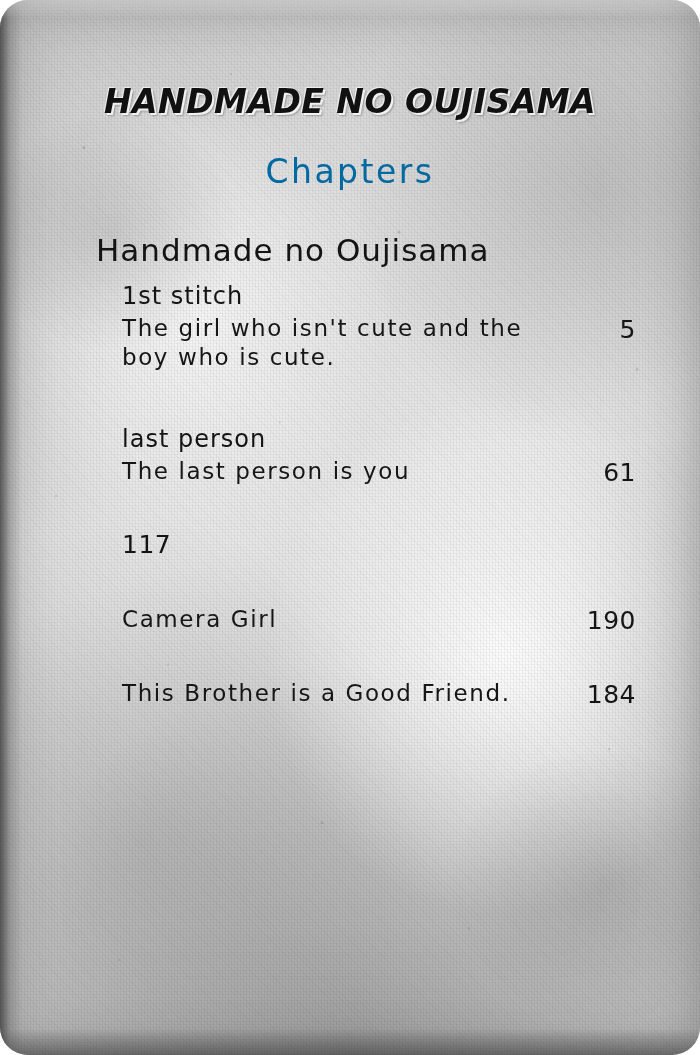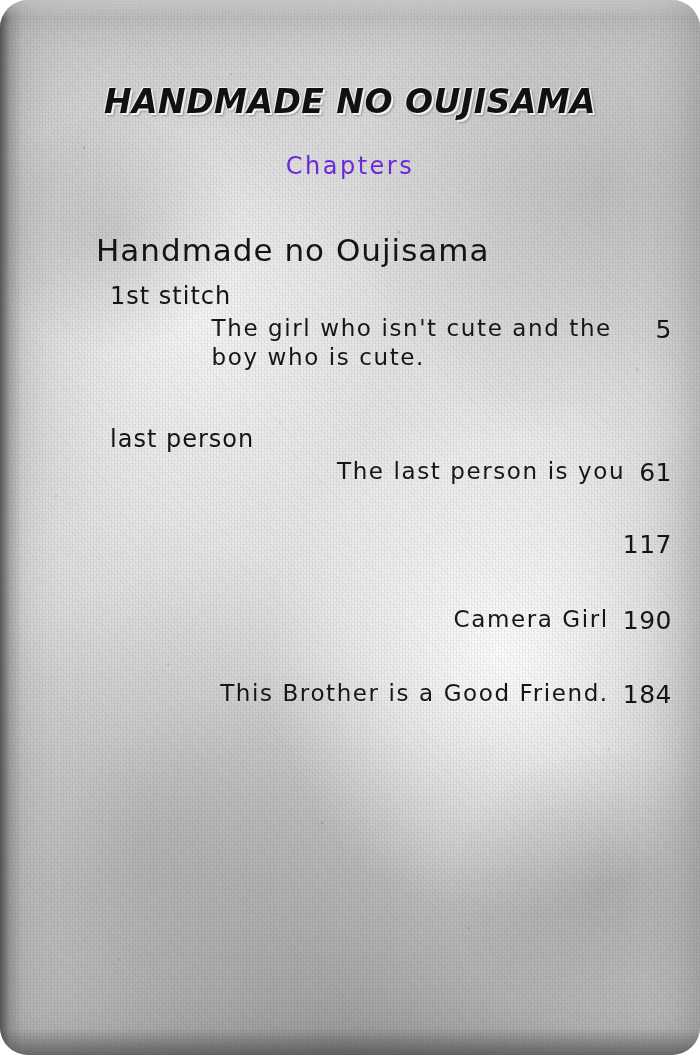--- a/index.html
+++ b/index.html
@@ -114,23 +114,23 @@
       3px 3px 2px rgba(90,90,90,0.45);
     white-space: nowrap;
   }
 
   .subtitle {
     position: absolute;
     top: 152px;
     left: 0; right: 0;
     text-align: center;
     font-family: "DejaVu Sans", sans-serif;
-    font-size: 24px;
+    font-size: 33px;
     letter-spacing: 2.5px;
-    color: #6d28d9;
+    color: #0369a1;
   }
 
   .series-heading {
     position: absolute;
     top: 232px;
     left: 96px;
     font-family: "DejaVu Sans", sans-serif;
     font-size: 31px;
     letter-spacing: 1px;
     color: #141414;
@@ -139,35 +139,36 @@
   .chapters {
     position: absolute;
     top: 282px;
     left: 0;
     right: 0;
   }
 
   .chapter {
     position: relative;
     padding-left: 110px;
-    padding-right: 28px;
+    padding-right: 64px;
+    margin-left: 12px;
   }
 
   .stitch-label {
     font-family: "DejaVu Sans", sans-serif;
     font-size: 24px;
     letter-spacing: 1px;
     color: #151515;
     margin-bottom: 4px;
   }
 
   .chapter-row {
     display: flex;
     align-items: flex-start;
-    justify-content: flex-end;
+    justify-content: space-between;
     gap: 14px;
   }
 
   .chapter-title {
     font-family: "DejaVu Sans", sans-serif;
     font-size: 23px;
     letter-spacing: 1.6px;
     line-height: 1.28;
     color: #161616;
     max-width: 430px;

